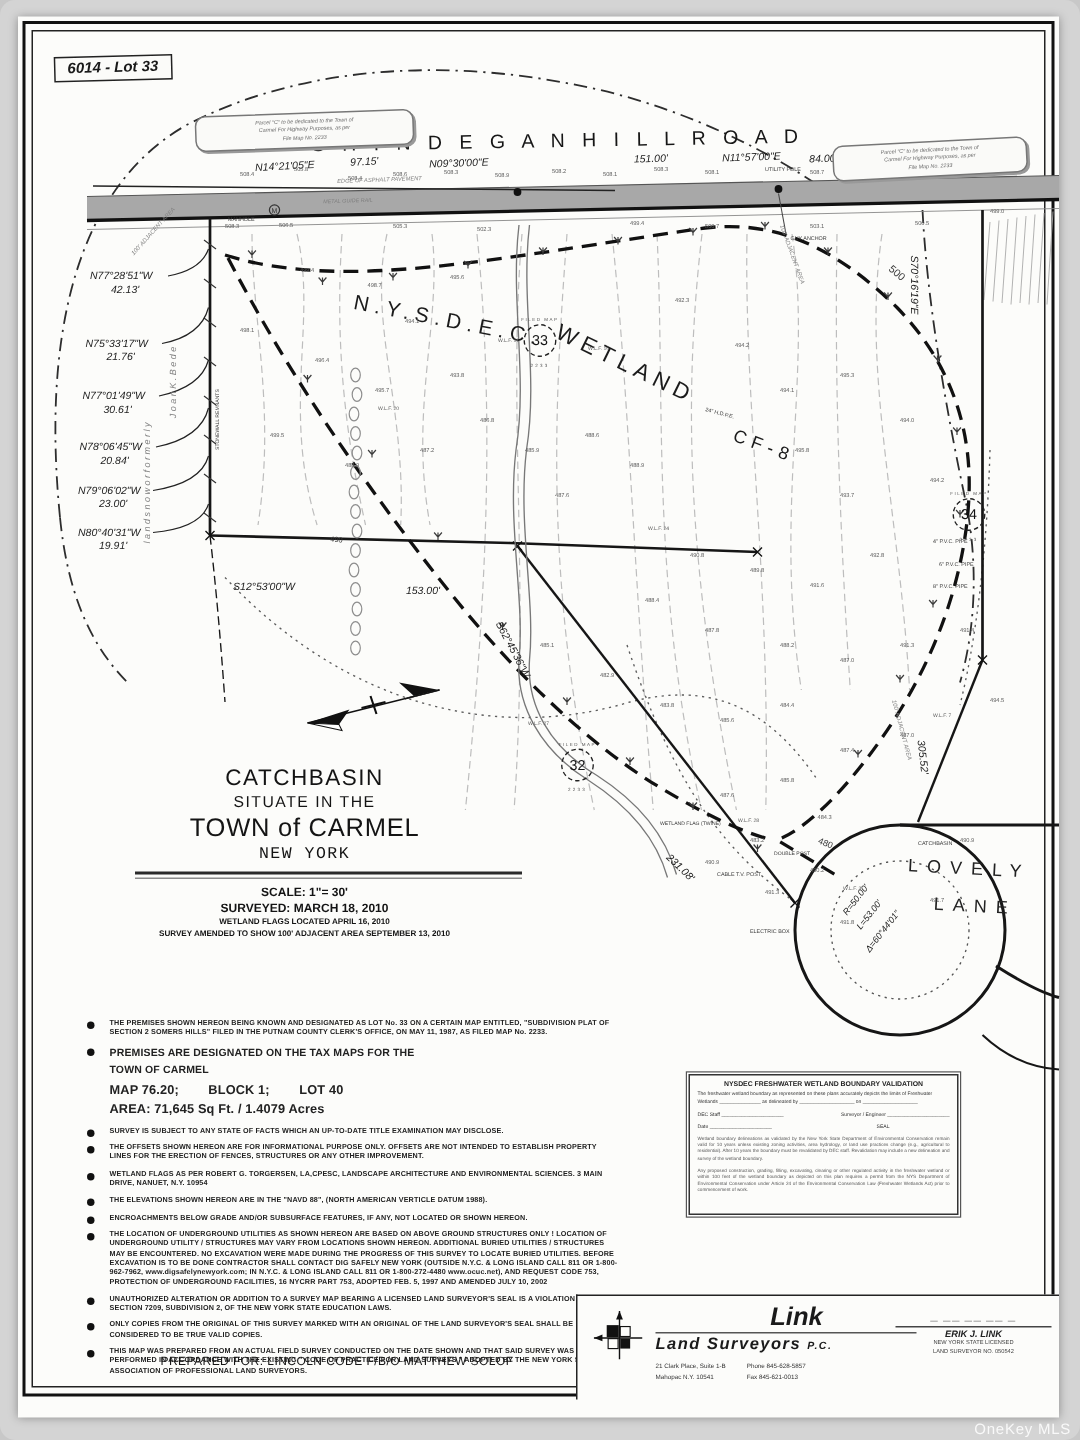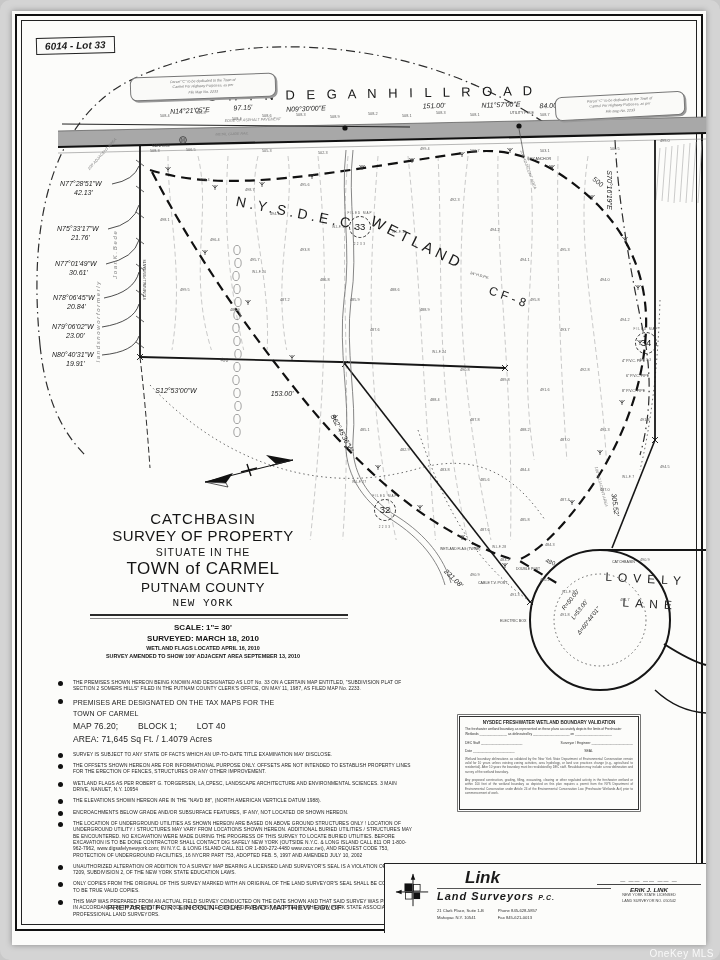--- a/index.html
+++ b/index.html
@@ -33,42 +33,42 @@
   .tb3{font-size:10.5px;letter-spacing:1px;margin-top:2px;}
   .tb4{font-size:17px;letter-spacing:.5px;margin-top:1px;}
   .tb5{font-size:13.5px;letter-spacing:.5px;margin-top:1px;}
   .tb6{font-size:11px;letter-spacing:1px;margin-top:2px;font-family:Liberation Mono, monospace;}
   .tb-rule{margin:5px auto 4px;width:258px;border-top:2.2px solid #2a2a2a;border-bottom:1.6px solid #8a8a8a;height:2px;}
   .tb-scale{font-size:8px;font-weight:bold;margin-top:2px;}
   .tb-surv{font-size:8px;font-weight:bold;margin-top:2px;}
   .tb-sub{font-size:5.4px;font-weight:bold;margin-top:2px;}
   
   .notes{position:absolute;left:44px;top:669px;width:356px;}
-  .note{display:flex;margin-bottom:5px;}
+  .note{display:flex;margin-bottom:5px;font-weight:bold;}
   .note .bull{width:5px;height:5px;background:#111;border-radius:50%;margin:1px 10px 0 2px;flex:none;}
   .note .txt{font-size:4.8px;line-height:1.32;color:#222;letter-spacing:.1px;}
   .note.big{margin:5px 0 6px;}
   .note.big .pl0{font-size:7px;margin-bottom:2px;}
   .note.big .pl1{font-size:7px;margin-bottom:3px;}
   .note.big .pl2{font-size:8.5px;white-space:pre;margin-bottom:2px;}
   .note.big .pl3{font-size:8.5px;}
   .prepared{position:absolute;left:95px;top:892px;font-size:8px;color:#161616;letter-spacing:.3px;}
   
   .vbox{position:absolute;left:447px;top:705px;width:180px;height:94px;border:1px solid #333;
         box-shadow:0 0 0 1px #fff,0 0 0 1.8px #555;background:#fcfcfa;padding:3px 5px;box-sizing:border-box;color:#333;}
   .vbox .vtitle{font-size:4.6px;font-weight:bold;text-align:center;margin-bottom:2px;color:#222;}
   .vbox .vintro{font-size:3.3px;line-height:1.45;}
   .vbox .vrow{display:flex;justify-content:space-between;font-size:3.4px;margin-top:4px;}
   .vbox .vfine{font-size:3.1px;line-height:1.4;margin-top:4px;color:#555;text-align:justify;}
   
   .sbox{position:absolute;left:372px;top:852px;width:322px;height:70px;border-top:1.2px solid #222;border-left:1.2px solid #222;
         background:#fcfcfa;box-sizing:border-box;}
   .sbox .logo{position:absolute;left:10px;top:8px;}
   .firm{position:absolute;left:52px;top:4px;width:160px;}
-  .firm .f1{font-size:17px;font-style:italic;font-weight:bold;padding-left:28px;}
+  .firm .f1{font-size:17px;font-style:italic;font-weight:bold;padding-left:28px;text-align:center;}
   .firm .rule{border-top:1px solid #555;margin:0 -14px 1px 0;}
   .firm .f2{font-size:11px;font-style:italic;font-weight:bold;letter-spacing:1px;}
   .firm .f2 .pc{font-size:7px;}
   .addr{position:absolute;left:52px;top:44px;display:flex;gap:14px;font-size:4.2px;line-height:1.6;color:#333;}
   .erik{position:absolute;left:212px;top:14px;width:104px;text-align:center;color:#222;}
   .erik .sig{font-size:5px;letter-spacing:1px;color:#444;}
   .erik .en{font-size:6.2px;font-weight:bold;font-style:italic;border-top:.8px solid #444;padding-top:1px;}
   .erik .el{font-size:3.8px;line-height:1.5;color:#444;}
   .watermark{position:absolute;right:6px;bottom:1px;font-size:10px;color:rgba(255,255,255,.85);letter-spacing:.5px;}
 </style>
@@ -420,24 +420,22 @@
       <div>File Map No. 2233</div>
     </div>
     <div class="ded right">
       <div>Parcel "C" to be dedicated to the Town of</div>
       <div>Carmel For Highway Purposes, as per</div>
       <div>File Map No. 2233</div>
     </div>
 
     <div class="title-block">
       <div class="tb1">CATCHBASIN</div>
-      <div class="tb2">SURVEY OF PROPERTY</div>
       <div class="tb3">SITUATE IN THE</div>
       <div class="tb4">TOWN of CARMEL</div>
-      <div class="tb5">PUTNAM COUNTY</div>
       <div class="tb6">NEW YORK</div>
       <div class="tb-rule"></div>
       <div class="tb-scale">SCALE: 1"= 30'</div>
       <div class="tb-surv">SURVEYED: MARCH 18, 2010</div>
       <div class="tb-sub">WETLAND FLAGS LOCATED APRIL 16, 2010</div>
       <div class="tb-sub">SURVEY AMENDED TO SHOW 100' ADJACENT AREA  SEPTEMBER 13, 2010</div>
     </div>
 
     <div class="notes" id="notes-list">
         <div class="note">

